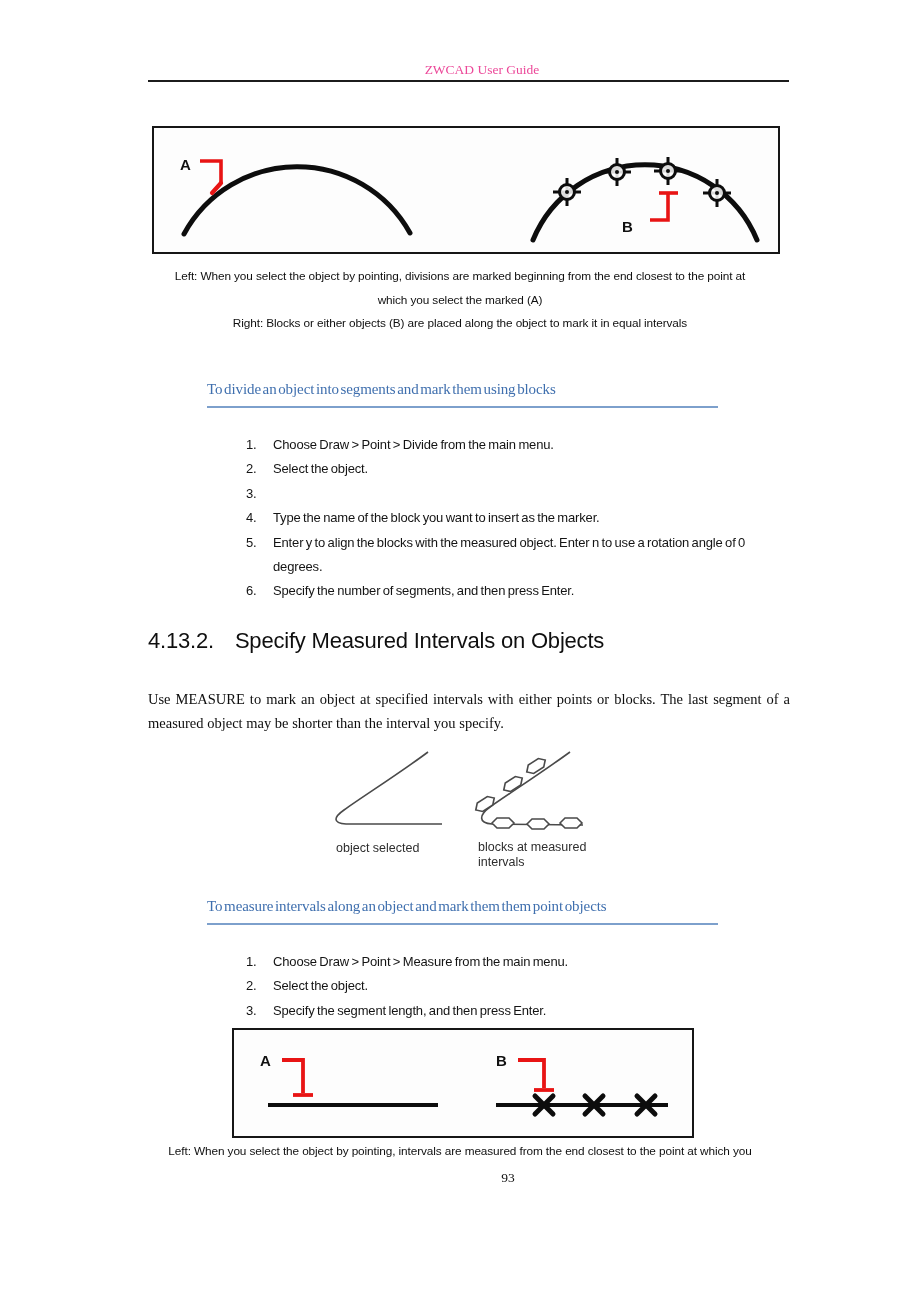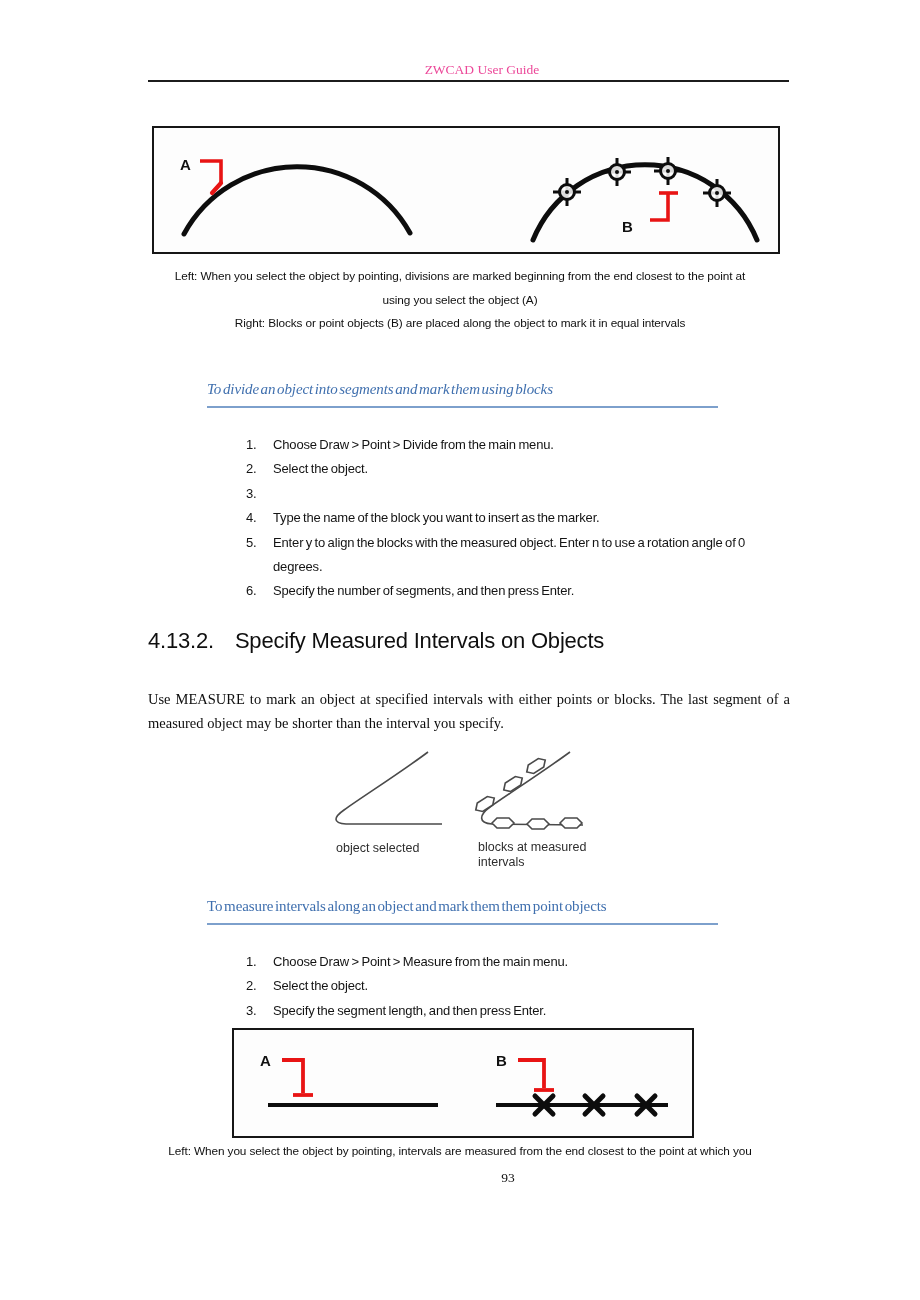--- a/index.html
+++ b/index.html
@@ -18,21 +18,21 @@
   .fig3{top:1028px;left:232px;width:458px;height:106px;}
   
   .caption{left:0;width:920px;text-align:center;font-size:11.8px;color:#0f0f0f;
     letter-spacing:-0.1px;}
   .caption div{height:23.5px;}
   .caption1{top:269px;}
   .caption2{top:1144px;}
   
   .proc-heading{font-family:"Liberation Serif",serif;font-size:15px;color:#3f6fae;
     word-spacing:-2px;letter-spacing:-0.1px;}
-  .ph1{top:381px;left:207px;font-style:italic;}
+  .ph1{top:381px;left:207px;}
   .ph2{top:898px;left:207px;}
   .proc-rule{height:2px;background:#7da0cc;width:511px;left:207px;}
   .pr1{top:406px;}
   .pr2{top:923px;}
   
   .steps{display:flex;flex-direction:column;}
   .steps1{top:433px;left:246px;}
   .steps2{top:950px;left:246px;}
   .step{display:flex;font-size:13px;line-height:24.4px;color:#141414;
     word-spacing:-1px;letter-spacing:-0.15px;}
@@ -97,22 +97,22 @@
       </g>
 
       <text class="figlabel" x="468" y="104">B</text>
       <path d="M 496 92 H 514 V 66" fill="none" stroke="#e81414" stroke-width="3.6"></path>
       <path d="M 505 65 H 524" fill="none" stroke="#e81414" stroke-width="3.6"></path>
     </svg>
   </div>
 
   <div class="abs caption caption1">
     <div>Left: When you select the object by pointing, divisions are marked beginning from the end closest to the point at</div>
-    <div>using you select the object (A)</div>
-    <div>Right: Blocks or point objects (B) are placed along the object to mark it in equal intervals</div>
+    <div>which you select the marked (A)</div>
+    <div>Right: Blocks or either objects (B) are placed along the object to mark it in equal intervals</div>
   </div>
 
   <div class="abs proc-heading ph1">To divide an object into segments and mark them using blocks</div>
   <div class="abs proc-rule pr1"></div>
   <div class="abs steps steps1">
     <div class="step">
       <span class="num">1.</span>
       <span class="txt">Choose Draw &gt; Point &gt; Divide from the main menu.</span>
     </div>
     <div class="step">

